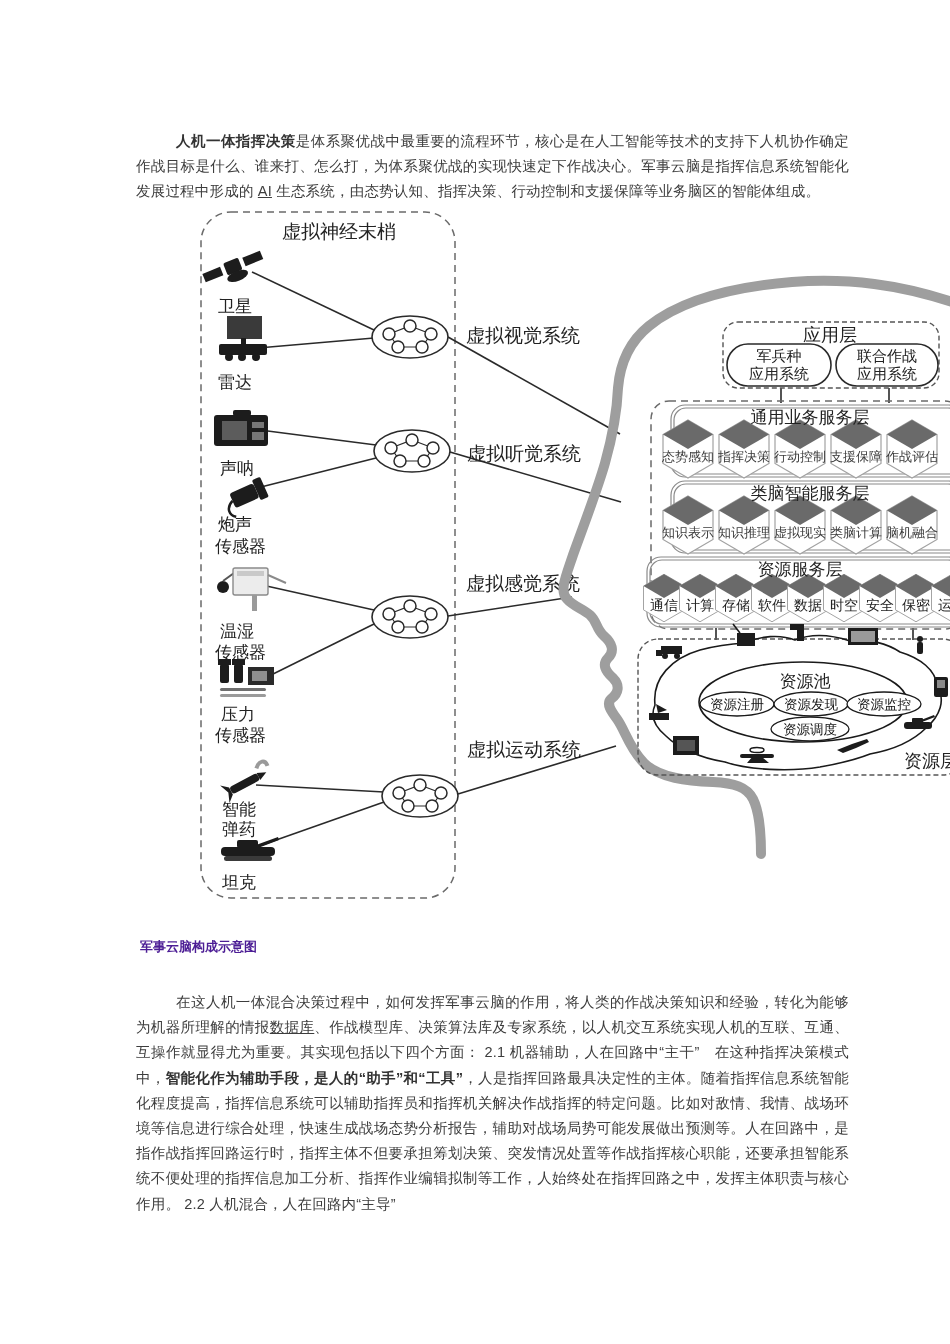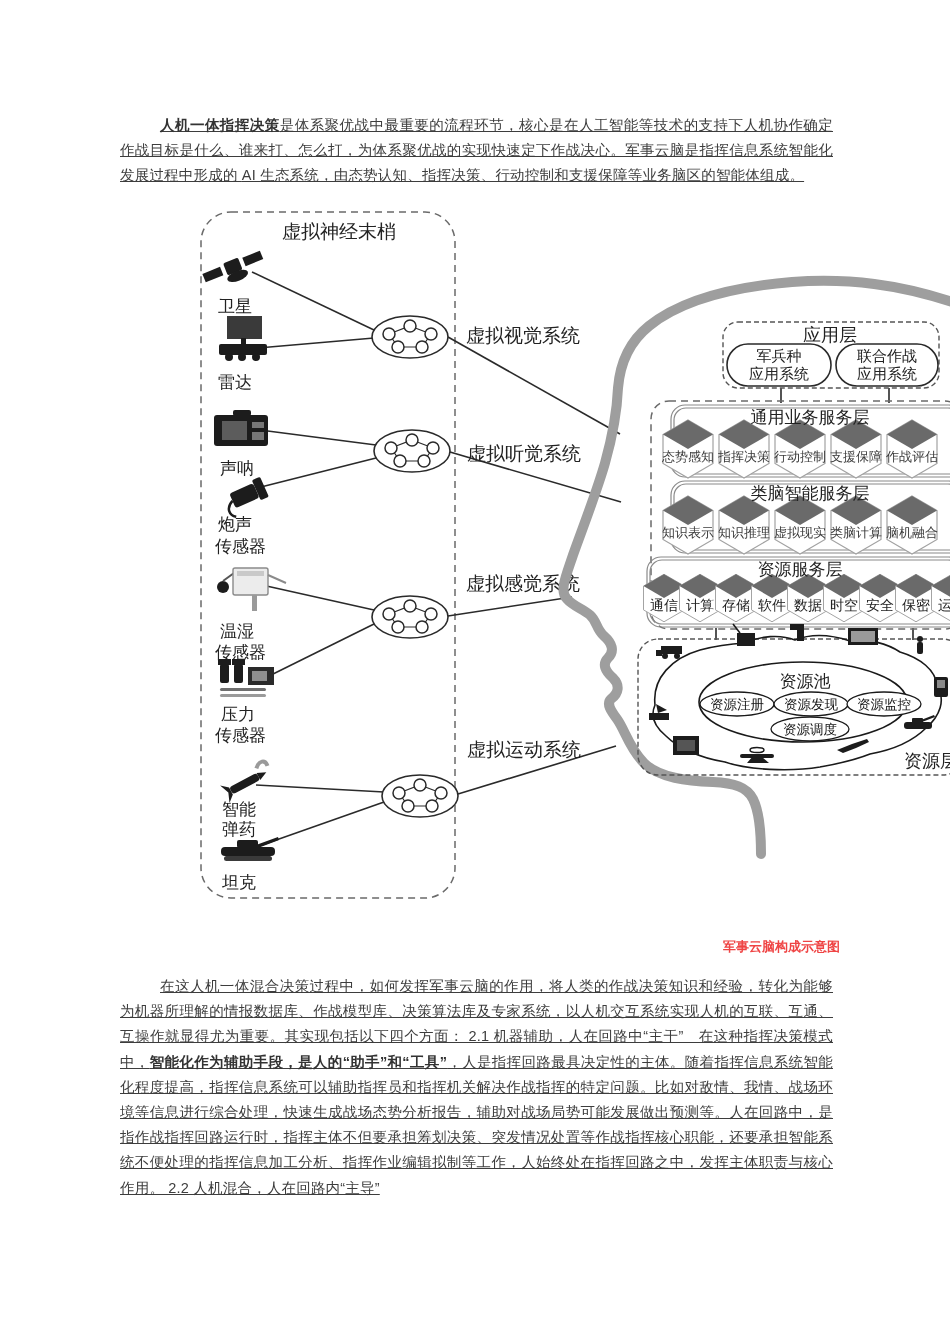--- a/index.html
+++ b/index.html
@@ -1,23 +1,23 @@
 <!DOCTYPE html>
 <html><head>
 <meta charset="utf-8">
 <style>
   html,body{margin:0;padding:0;background:#fff;}
   .page{position:relative;width:950px;height:1344px;background:#ffffff;overflow:hidden;
         font-family:"Liberation Sans",sans-serif;}
-  .para{position:absolute;left:120px;width:713px;margin:0;font-size:14.5px;line-height:25.2px;
-        color:#3d3d3d;text-align:justify;text-indent:40px;letter-spacing:.2px;text-decoration:underline;}
+  .para{position:absolute;left:120px;width:713px;margin:16px;font-size:14.5px;line-height:25.2px;
+        color:#3d3d3d;text-align:justify;text-indent:40px;letter-spacing:.2px;}
   .b{font-weight:bold;color:#333;}
   .u{text-decoration:underline;color:#3d3d3d;cursor:pointer;}
-  .caption{position:absolute;left:140px;top:938px;width:700px;text-align:right;
-           font-size:13px;font-weight:bold;color:#ef4444;}
+  .caption{position:absolute;left:140px;top:938px;width:700px;text-align:left;
+           font-size:13px;font-weight:bold;color:#4c1d95;}
   svg text{font-family:"Liberation Serif","DejaVu Serif",serif;fill:#222;}
   .t19{font-size:19px;} .t18{font-size:18px;} .t17{font-size:17px;}
   .t15{font-size:15px;} .t14{font-size:14px;} .t13{font-size:13px;fill:#3a3a3a;}
   .t13b{font-size:13.5px;fill:#111;}
   .ln{stroke:#2a2a2a;stroke-width:1.6;}
   .dash{fill:none;stroke:#6a6a6a;stroke-width:1.5;stroke-dasharray:7 5;}
   .dash2{fill:none;stroke:#555;stroke-width:1.4;stroke-dasharray:5 3;}
   .dbl{fill:none;stroke:#8a8a8a;stroke-width:1.2;}
   .solid{fill:#fff;stroke:#2a2a2a;stroke-width:1.6;}
   .ic{fill:#1c1c1c;}

